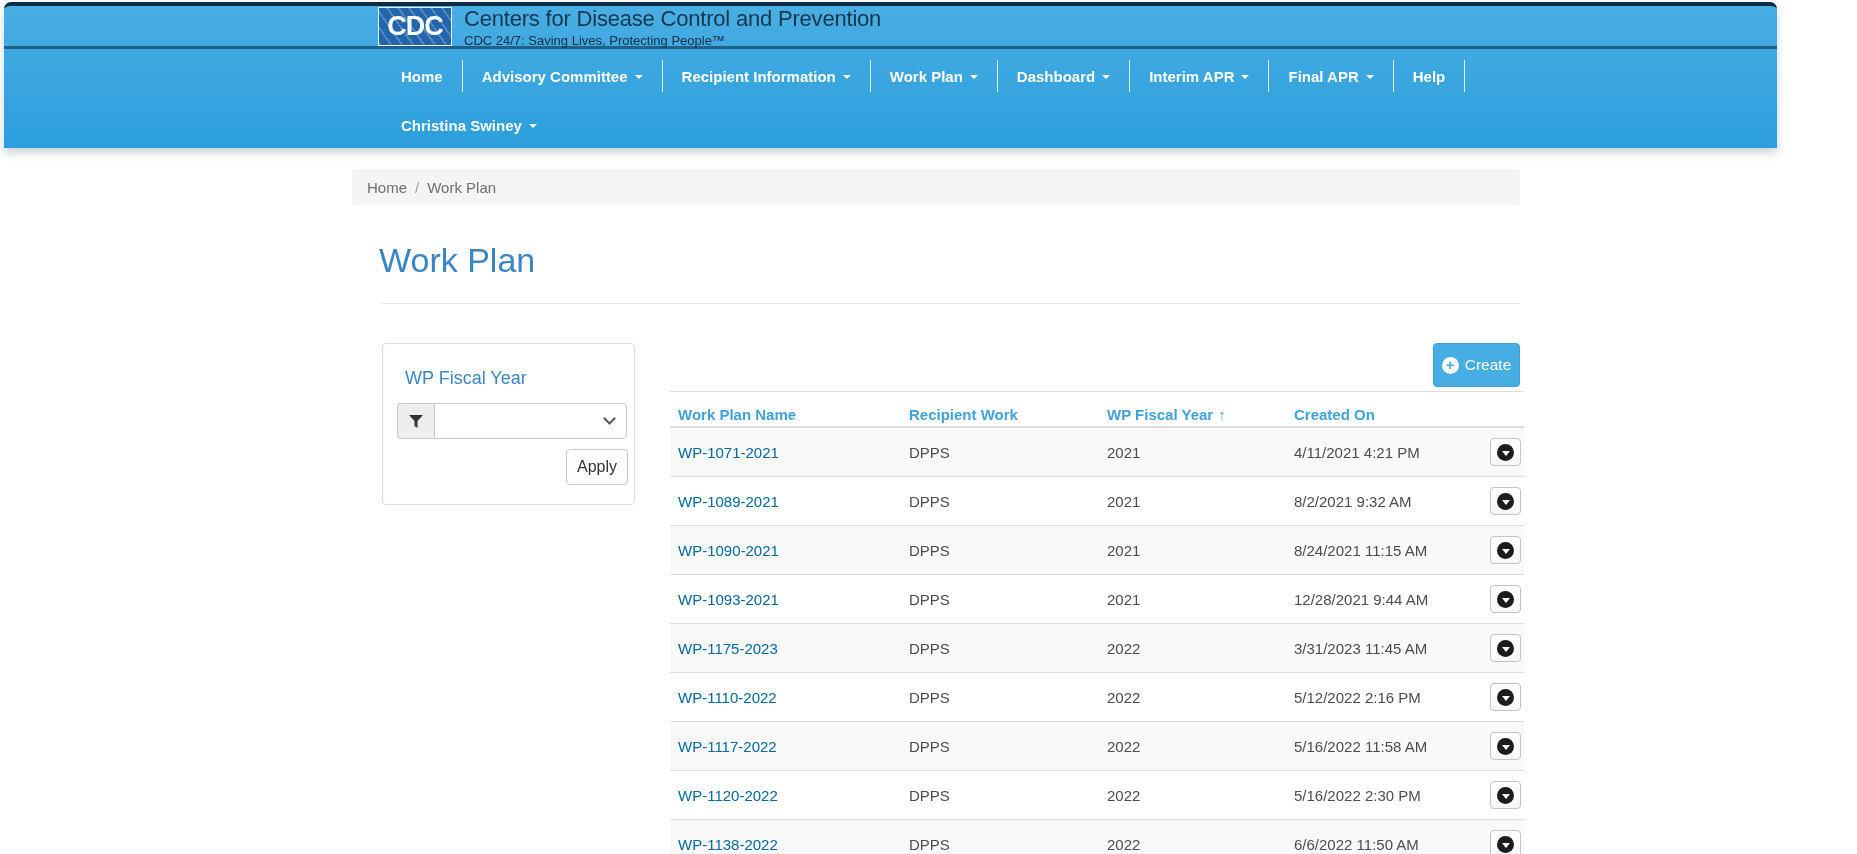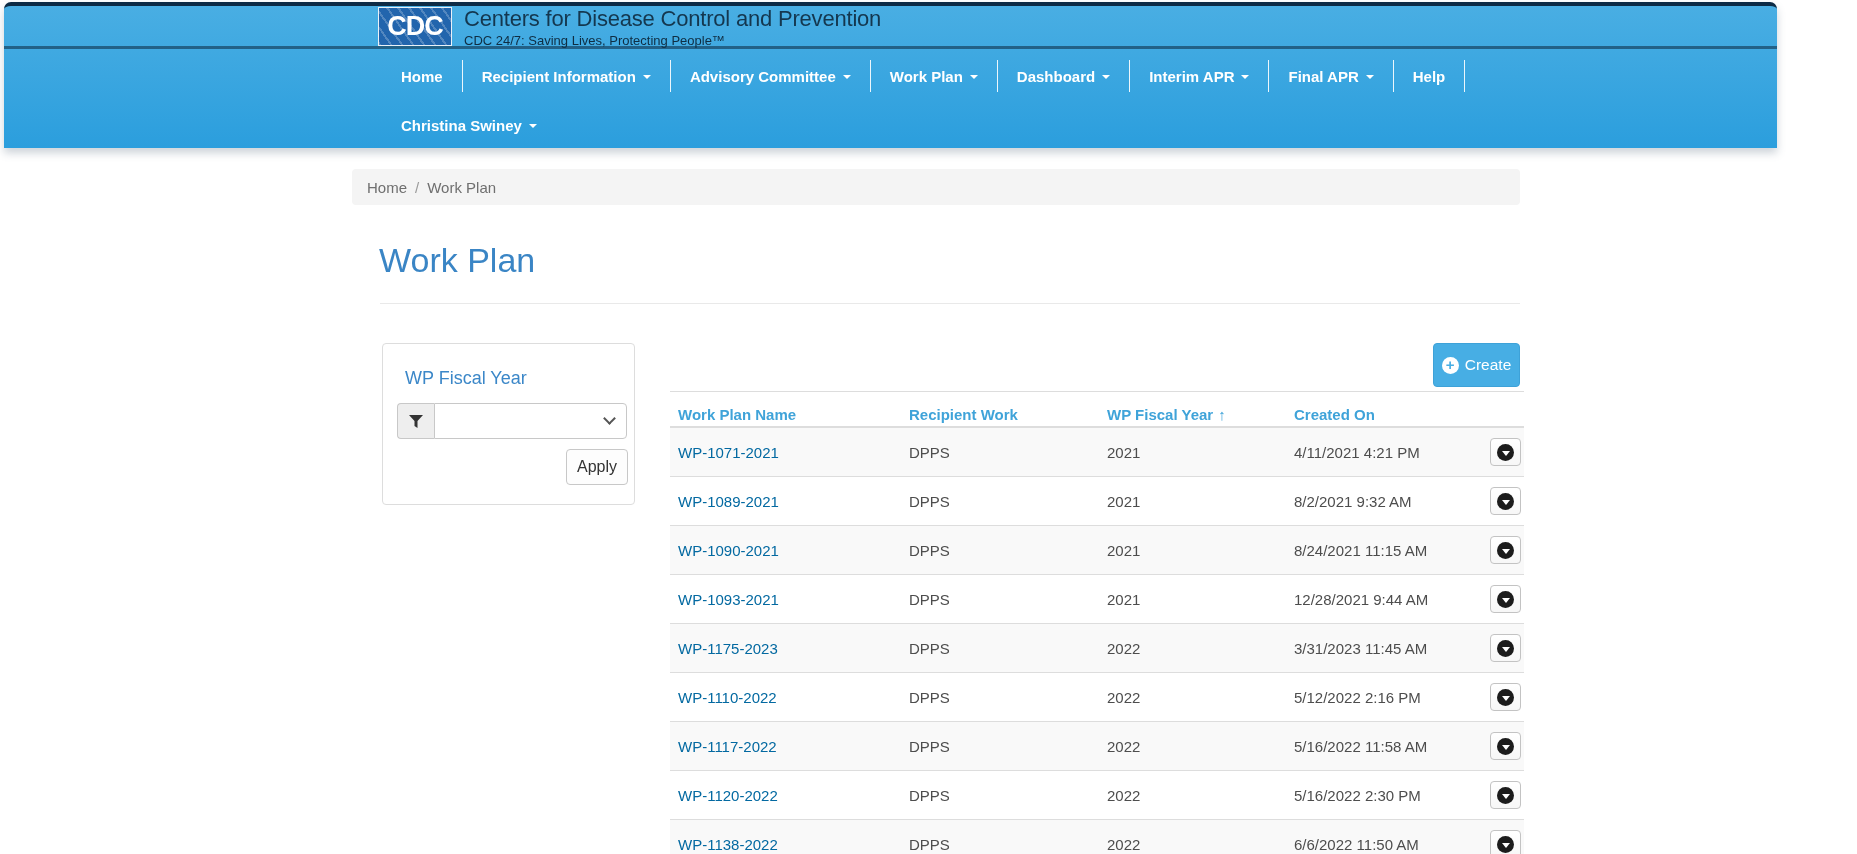--- a/index.html
+++ b/index.html
@@ -129,25 +129,25 @@
     </div>
     <div class="masthead-text">
       <div class="agency-title">Centers for Disease Control and Prevention</div>
       <div class="agency-tagline">CDC 24/7: Saving Lives, Protecting People™</div>
     </div>
     <div class="nav-row row1">
         <div class="nav-item">
           <span>Home</span>
         </div>
         <div class="nav-item">
+          <span>Advisory Committee</span>
+          <span class="caret"></span>
+        </div>
+        <div class="nav-item">
           <span>Recipient Information</span>
-          <span class="caret"></span>
-        </div>
-        <div class="nav-item">
-          <span>Advisory Committee</span>
           <span class="caret"></span>
         </div>
         <div class="nav-item">
           <span>Work Plan</span>
           <span class="caret"></span>
         </div>
         <div class="nav-item">
           <span>Dashboard</span>
           <span class="caret"></span>
         </div>

